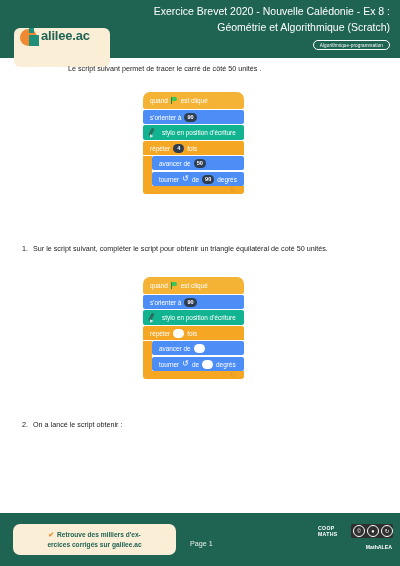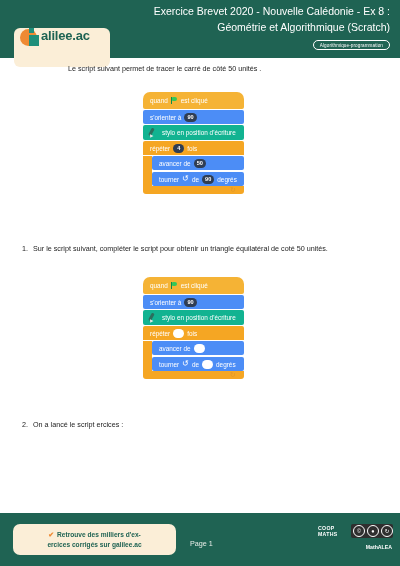--- a/index.html
+++ b/index.html
@@ -337,21 +337,21 @@
         </div>
       </div>
       <div class="blk blk-ctrl-bot">
         <span class="arrow-loop">↻</span>
       </div>
     </div>
   </div>
 
   <div class="qitem" style="left:22px;top:420px;width:360px;">
     <span class="qnum">2.</span>
-    <span>On a lancé le script ercices :</span>
+    <span>On a lancé le script obtenir :</span>
   </div>
 
   <div class="footer">
     <div class="footer-pill">
       <span class="l1">
         <span class="check">✔</span>
         <span>Retrouve des milliers d'ex-</span>
       </span>
       <span>ercices corrigés sur galilee.ac</span>
     </div>

